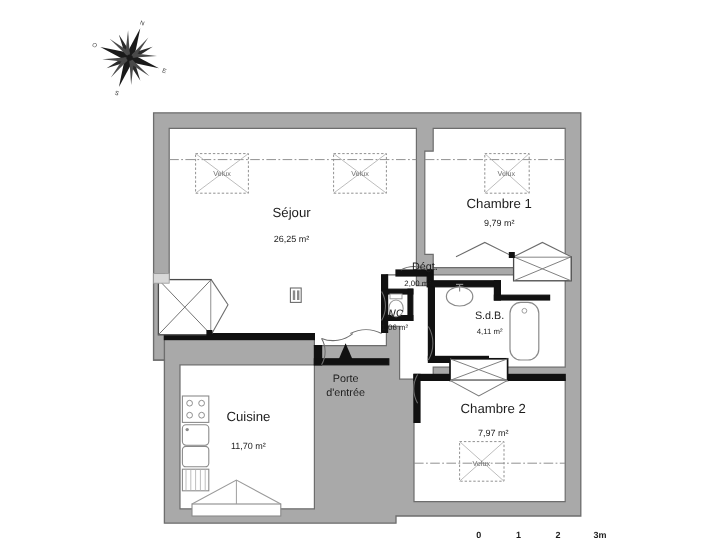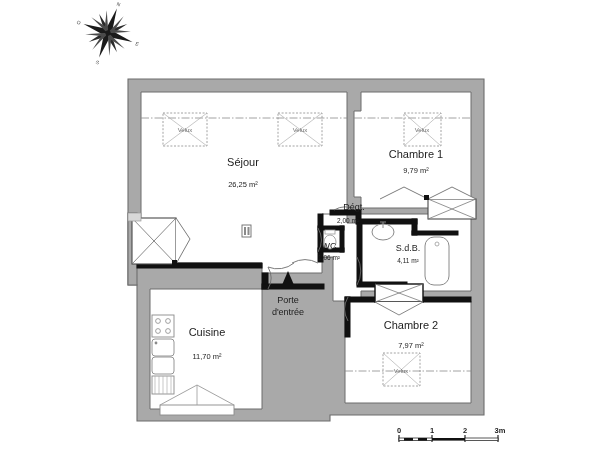--- a/index.html
+++ b/index.html
@@ -4,21 +4,21 @@
 <title>Plan</title>
 <style>
   html,body{margin:0;padding:0;}
   body{
     width:600px;height:450px;
     background:#ffffff;
     font-family:"Liberation Sans", sans-serif;
     overflow:hidden;
     position:relative;
   }
-  #stage{position:absolute;left:0;top:1px;width:600px;height:336px;}
+  #stage{position:absolute;left:0;top:16px;width:600px;height:336px;}
   svg{display:block;}
   .room-name{font-family:"Liberation Sans",sans-serif;font-size:11px;fill:#1d1d1d;text-anchor:middle;}
   .room-area{font-family:"Liberation Sans",sans-serif;font-size:7.5px;fill:#1d1d1d;text-anchor:middle;}
   .room-name-sm{font-family:"Liberation Sans",sans-serif;font-size:9px;fill:#1d1d1d;text-anchor:middle;}
   .room-area-sm{font-family:"Liberation Sans",sans-serif;font-size:6.5px;fill:#1d1d1d;text-anchor:middle;}
   .velux-label{font-family:"Liberation Sans",sans-serif;font-size:6px;fill:#6f6f6f;text-anchor:middle;}
   .door-label{font-family:"Liberation Sans",sans-serif;font-size:9px;fill:#1d1d1d;text-anchor:middle;}
   .scale-num{font-family:"Liberation Sans",sans-serif;font-size:7.5px;fill:#1d1d1d;text-anchor:middle;font-weight:bold;}
   .compass-letter{font-family:"Liberation Sans",sans-serif;font-size:5px;fill:#3a3a3a;text-anchor:middle;}
 </style>

